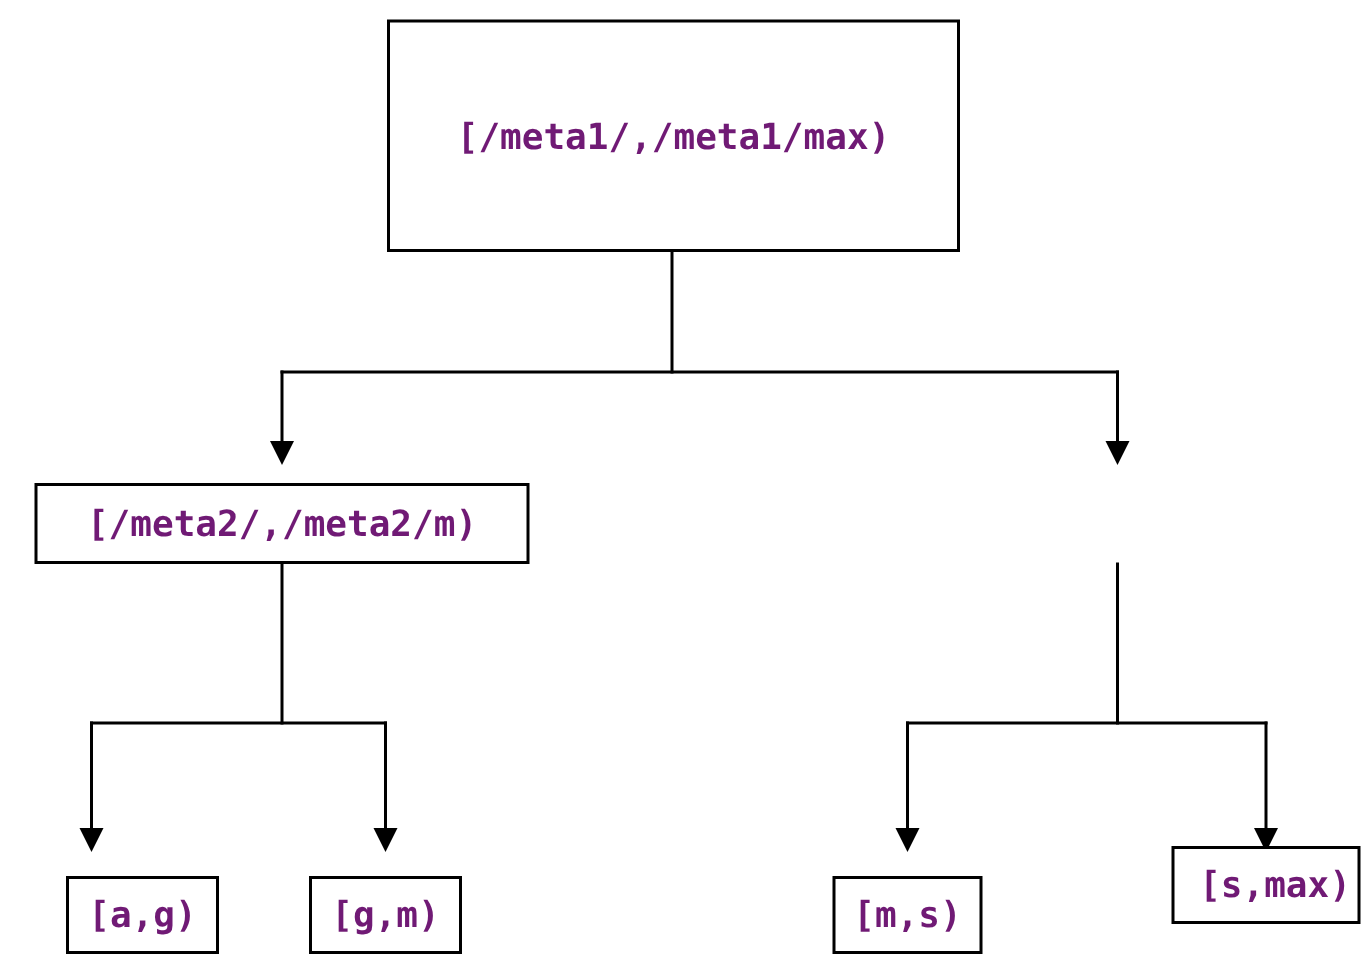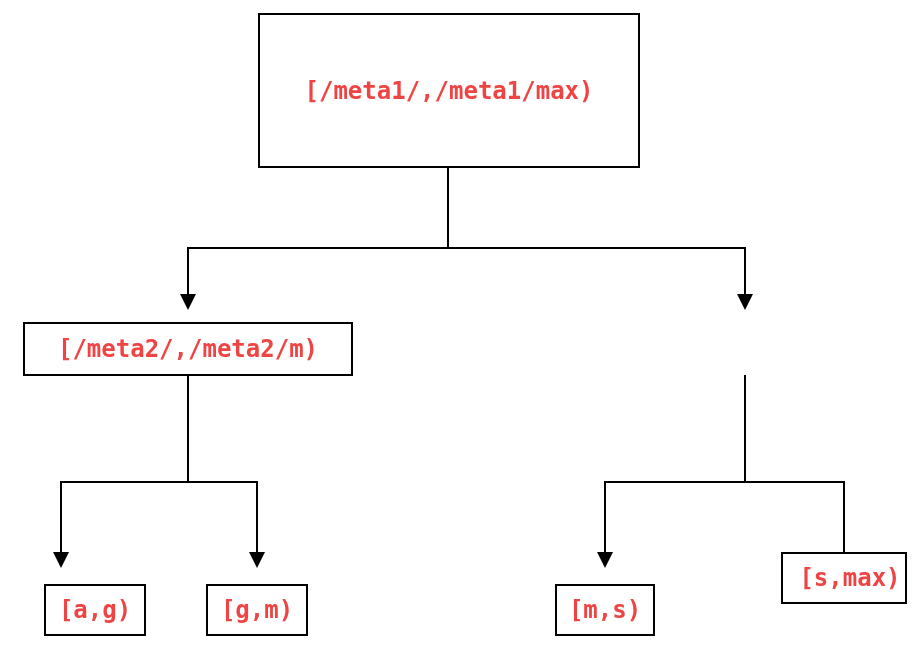--- a/index.html
+++ b/index.html
@@ -34,30 +34,30 @@
   .node {
     position: absolute;
     box-sizing: border-box;
     border: 2px solid #000000;
     background: #ffffff;
     display: flex;
     align-items: center;
     justify-content: center;
     font-size: 24px;
     font-weight: bold;
-    color: #ef4444;
+    color: #701a75;
     white-space: nowrap;
   }
   .node-root   { left: 258px; top: 13px;  width: 382px; height: 155px; }
   .node-l1-0   { left: 23px;  top: 322px; width: 330px; height: 54px; }
   .node-l1-1   { left: 584px; top: 322px; width: 322px; height: 54px; }
   .node-l2-0   { left: 10px;  top: 584px; width: 102px; height: 52px; margin-left: 34px; }
   .node-l2-1   { left: 206px; top: 584px; width: 102px; height: 52px; }
   .node-l2-2   { left: 555px; top: 584px; width: 100px; height: 52px; }
-  .node-l2-3   { left: 781px; top: 552px; width: 126px; height: 52px; padding-left: 12px; }
+  .node-l2-3   { left: 781px; top: 564px; width: 126px; height: 52px; padding-left: 12px; }
 </style>
 </head>
 <body>
 
 <div class="canvas">
 
   <svg class="connectors" viewBox="0 0 912 652" xmlns="http://www.w3.org/2000/svg">
 
     <line x1="448" y1="168" x2="448" y2="248"></line>
     <line x1="188" y1="248" x2="745" y2="248"></line>

